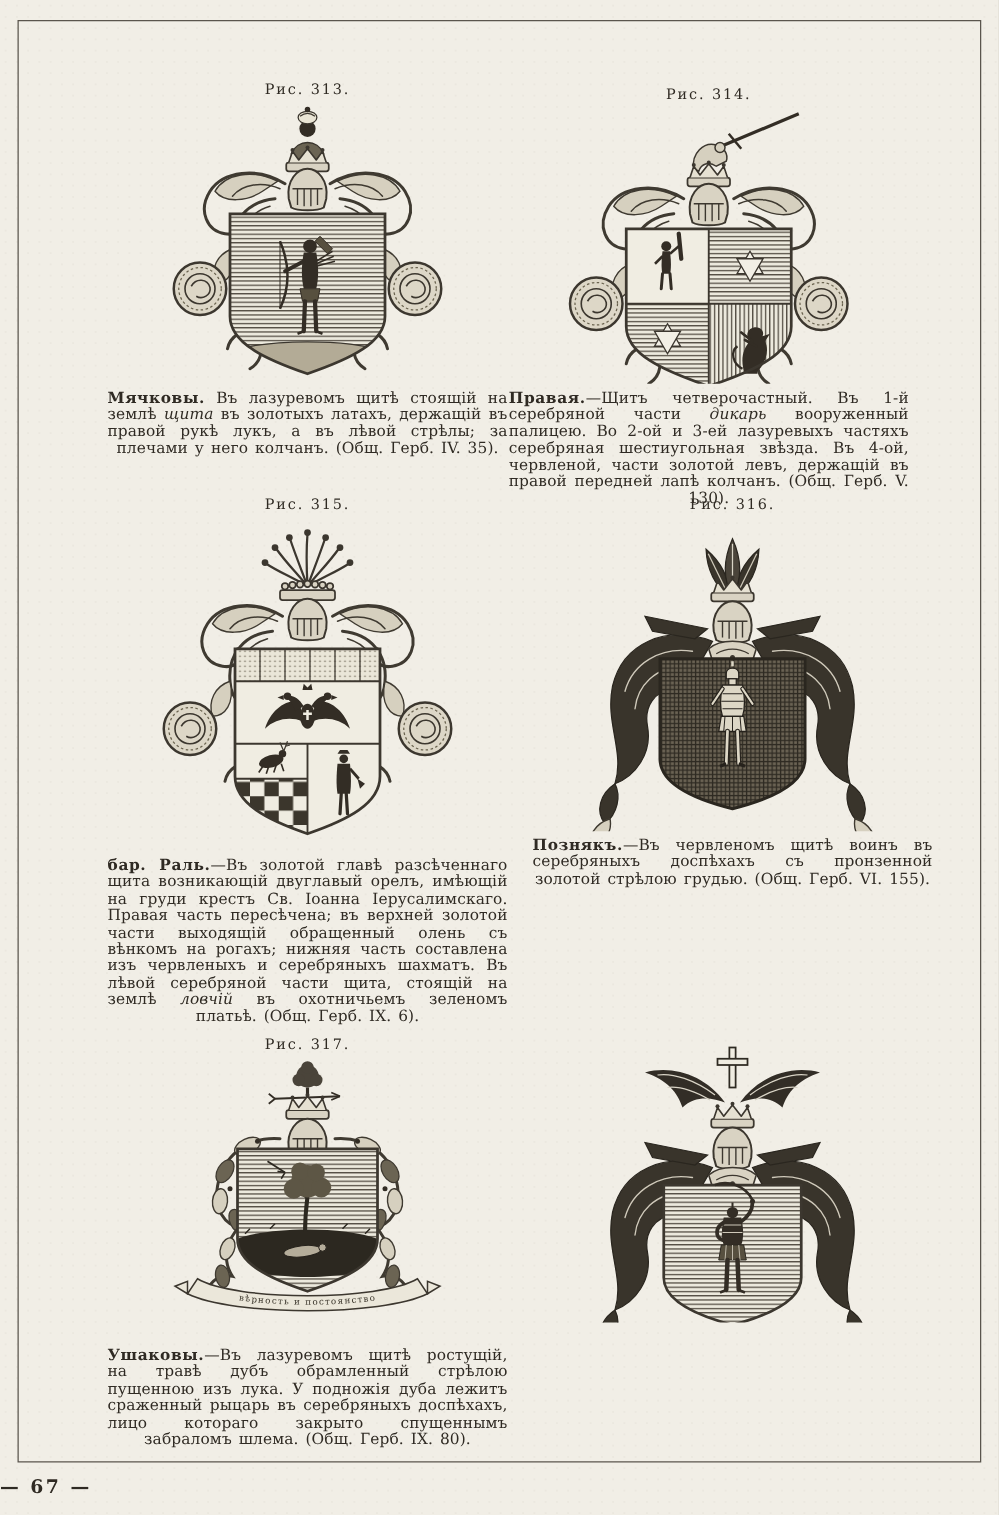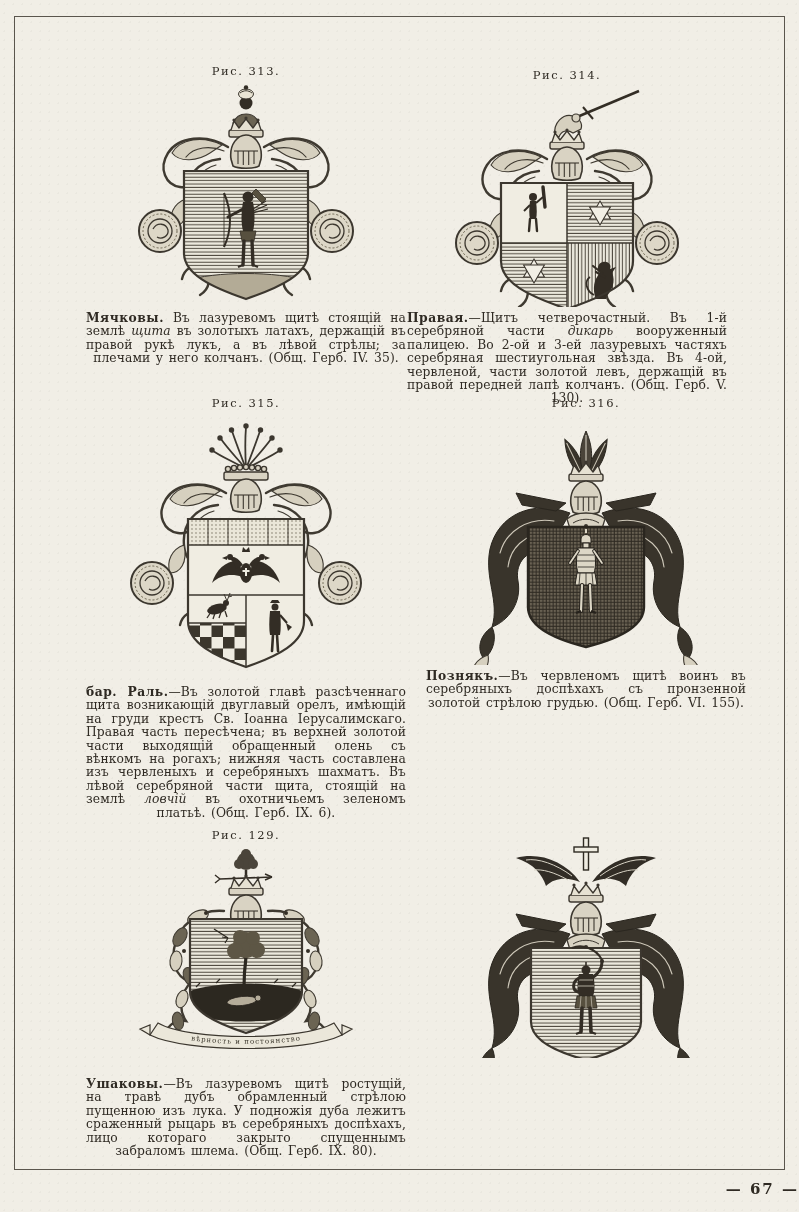--- a/index.html
+++ b/index.html
@@ -11,21 +11,21 @@
     font-family:"DejaVu Serif", serif;color:#2f2a23;overflow:hidden;
   }
   .frame{position:absolute;left:14px;top:16px;width:769px;height:1152px;border:1px solid #5a554d;}
   .fig{position:absolute;text-align:center;}
   .cap{font-size:11.5px;letter-spacing:1.5px;margin:0 0 3px 0;}
   .art{display:block;margin:2px auto 0;}
   .desc{width:320px;margin:4px auto 0;font-size:12.3px;line-height:13.4px;
         text-align:justify;text-align-last:center;letter-spacing:.1px;word-spacing:1.5px;}
   .desc b{letter-spacing:.5px;}
   .it{font-style:italic;}
-  .pageno{position:absolute;left:0;top:1180px;width:100%;text-align:right;
+  .pageno{position:absolute;left:0;top:1180px;width:100%;text-align:left;
           font-size:15px;font-weight:bold;letter-spacing:2px;}
   
   .lf{fill:none;stroke:#3f3a31;stroke-width:2.4;stroke-linecap:round}
   .lf1{fill:none;stroke:#3f3a31;stroke-width:1.2;stroke-linecap:round}
   .lfF{fill:#d6d0bf;stroke:#3f3a31;stroke-width:1.1}
   .dk{fill:#39342b;stroke:#2a261f;stroke-width:1}
   .dkv{fill:none;stroke:#cfc9ba;stroke-width:1.1;stroke-linecap:round}
   .ink{fill:#332d25}
   .olt{fill:none;stroke:#3c372f;stroke-width:2.2}
   .ln{stroke:#3c372f;stroke-width:1.5}
@@ -369,21 +369,21 @@
           <path d="M-4,2 L-5,28 M4,2 L5,28" stroke="#26221c" stroke-width="4" stroke-linecap="round"></path>
           <path d="M-4,2 L-5,28 M4,2 L5,28" stroke="#ddd7c6" stroke-width="2.2" stroke-linecap="round"></path>
           <path d="M-5,28 L-10,30 M5,28 L10,30" stroke="#26221c" stroke-width="2.4"></path>
         </g>
       </g>
     </svg>
     <p class="desc"><b>Познякъ.</b><span><span>—Въ червленомъ щитѣ воинъ въ серебряныхъ доспѣхахъ съ пронзенной золотой стрѣлою грудью. (Общ. Герб. VI. 155).</span></span></p>
   </figure>
 
   <figure class="fig" style="left:66px;top:828px;width:360px;margin:0">
-    <div class="cap">Рис. 129.</div>
+    <div class="cap">Рис. 317.</div>
     <svg class="art" width="280" height="228" viewBox="0 0 280 228">
       <g>
         <use href="#ornOak" x="122" y="62"></use>
         <g transform="translate(280,0) scale(-1,1)">
             <use href="#ornOak" x="122" y="62"></use>
           </g>
       </g>
       <g transform="translate(140,20)">
         <circle cx="0" cy="-4" r="9" fill="#4a443a"></circle>
         <circle cx="-7" cy="-1" r="5" fill="#4a443a"></circle>

